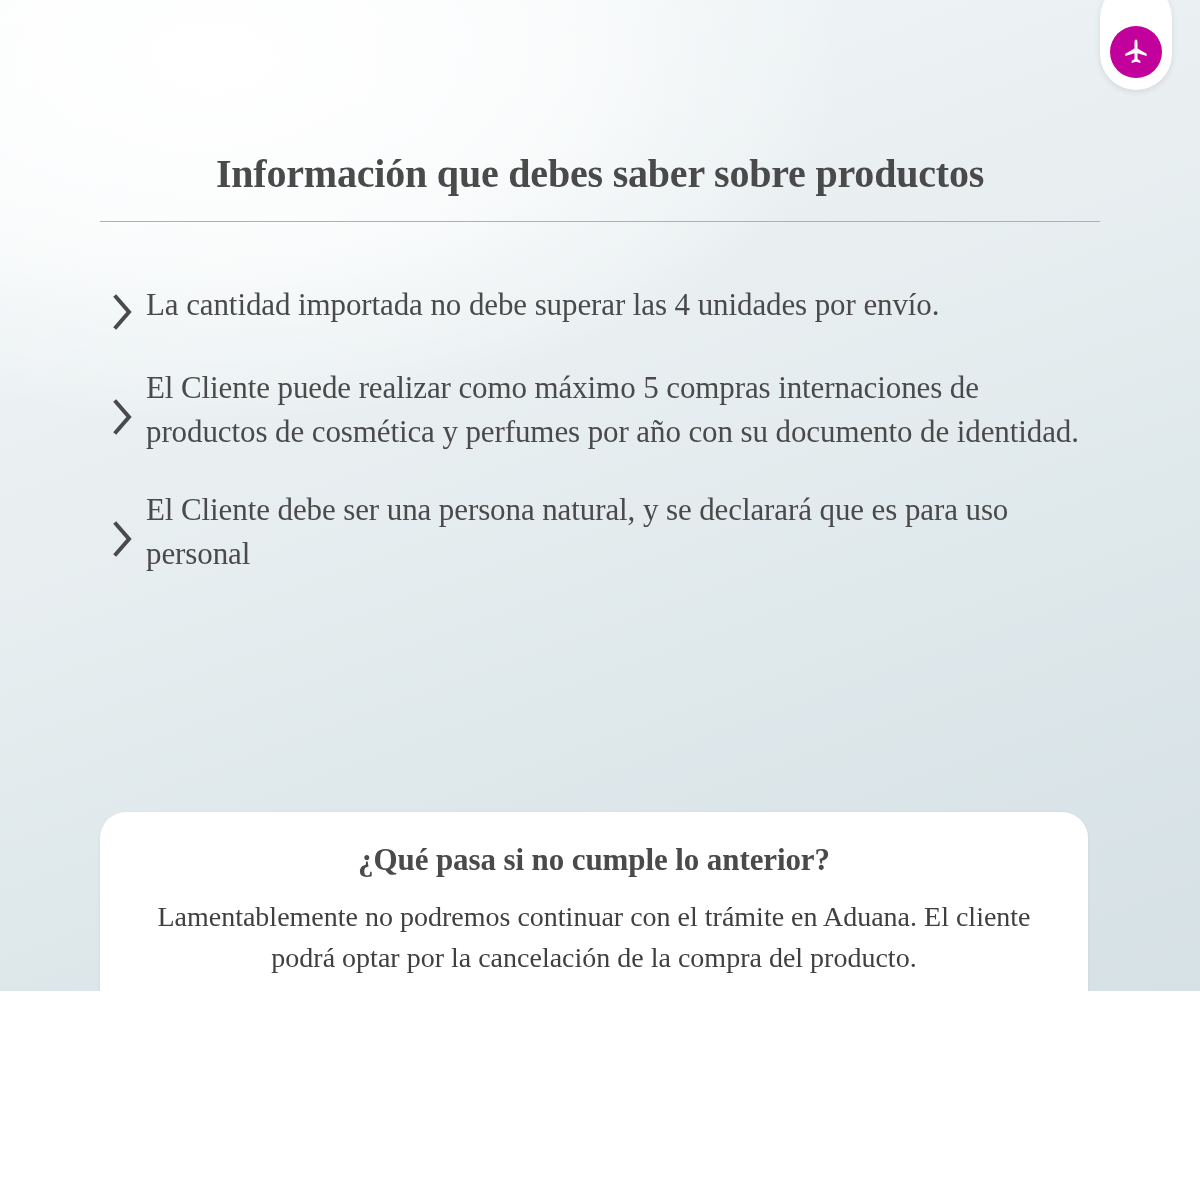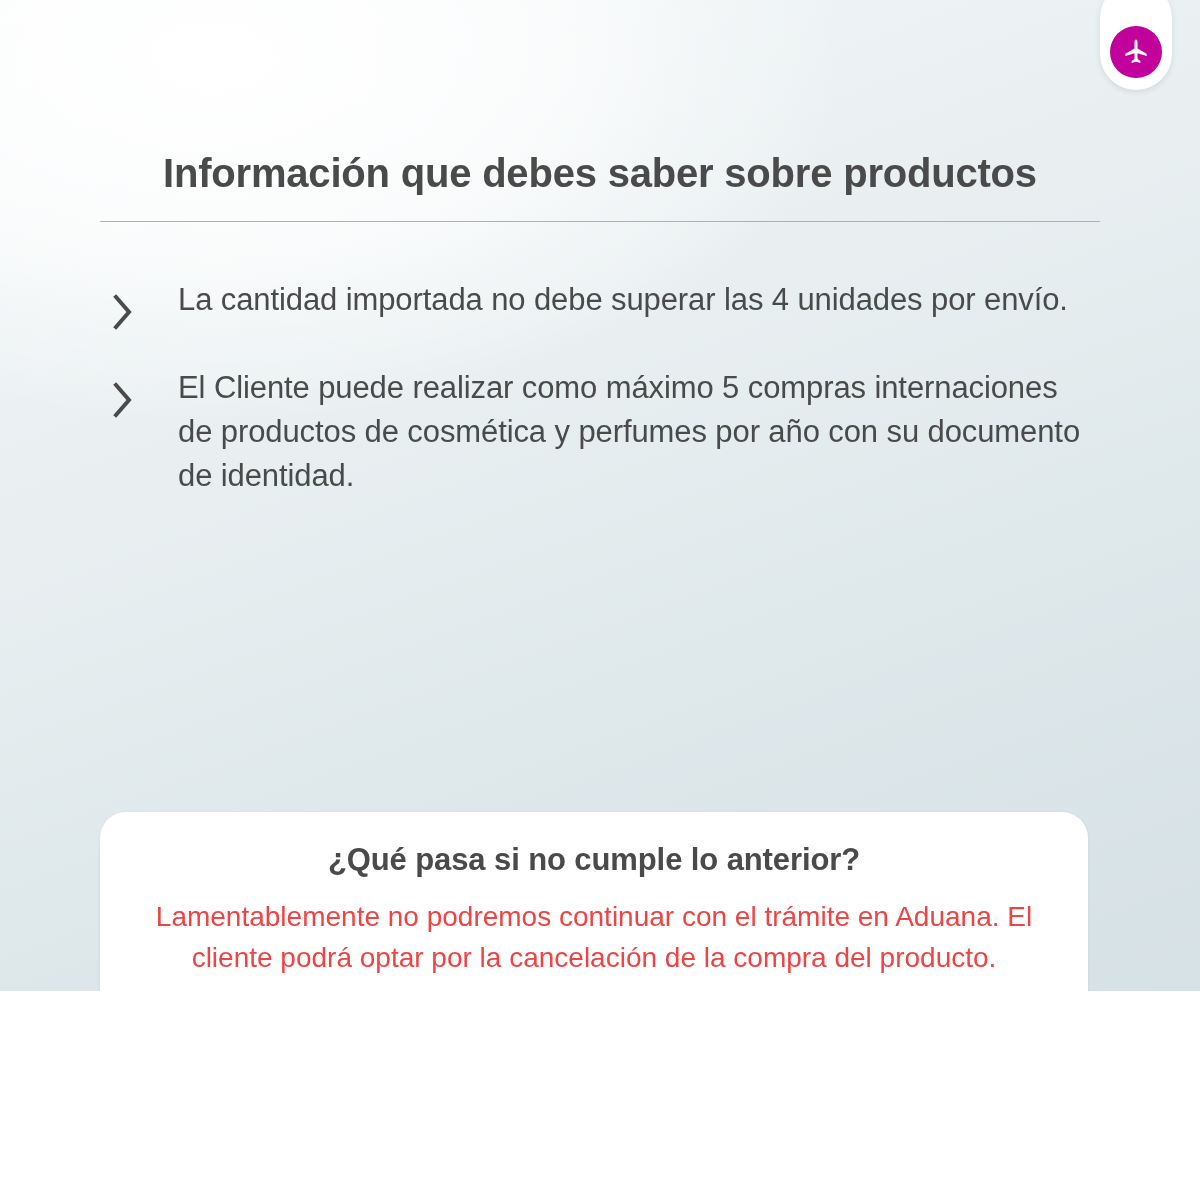--- a/index.html
+++ b/index.html
@@ -16,20 +16,21 @@
 
   .card {
     position: relative;
     width: 1200px;
     height: 991px;
     box-sizing: border-box;
     background:
       radial-gradient(ellipse 900px 520px at 18% 6%, #ffffff 0%, rgba(255,255,255,0.75) 35%, rgba(255,255,255,0) 70%),
       linear-gradient(160deg, #f3f7f8 0%, #e9eff1 38%, #dde7ea 70%, #d6e1e6 100%);
     overflow: hidden;
+    font-family: Liberation Serif, serif;
   }
 
   
   .badge {
     position: absolute;
     top: -18px;
     right: 28px;
     width: 72px;
     height: 108px;
     background: #ffffff;
@@ -80,23 +81,22 @@
     background: #a9b3b6;
   }
 
   .bullets {
     margin: 56px 0 0 0;
     padding: 0;
     list-style: none;
   }
   .bullet {
     display: flex;
-    align-items: flex-start;
+    align-items: center;
     margin-bottom: 34px;
-    gap: 32px;
   }
   .chev {
     flex: 0 0 auto;
     width: 46px;
     padding-top: 14px;
     display: flex;
     justify-content: center;
   }
   .chev svg { display: block; }
   .bullet-text {
@@ -122,21 +122,21 @@
     margin: 0;
     text-align: center;
     color: #4a4a4a;
     font-size: 31px;
     font-weight: bold;
     letter-spacing: -0.1px;
   }
   .panel-body {
     margin: 18px 0 0 0;
     text-align: center;
-    color: #ef4444;
+    color: #404040;
     font-size: 28px;
     line-height: 1.48;
     font-weight: normal;
   }
 
   .footnote {
     position: absolute;
     left: 0;
     right: 0;
     top: 1115px;
@@ -180,20 +180,28 @@
         <span class="bullet-text">La cantidad importada no debe superar las 4 unidades por envío.</span>
       </li>
       <li class="bullet">
         <span class="chev">
           <svg width="22" height="40" viewBox="0 0 22 40" aria-hidden="true">
             <polyline points="4,5 17,20 4,35" fill="none" stroke="#4a4a4a" stroke-width="4" stroke-linecap="square" stroke-linejoin="miter"></polyline>
           </svg>
         </span>
         <span class="bullet-text">El Cliente puede realizar como máximo 5 compras internaciones de productos de cosmética y perfumes por año con su documento de identidad.</span>
       </li>
+      <li class="bullet">
+        <span class="chev">
+          <svg width="22" height="40" viewBox="0 0 22 40" aria-hidden="true">
+            <polyline points="4,5 17,20 4,35" fill="none" stroke="#4a4a4a" stroke-width="4" stroke-linecap="square" stroke-linejoin="miter"></polyline>
+          </svg>
+        </span>
+        <span class="bullet-text">El Cliente debe ser una persona natural, y se declarará que es para uso personal</span>
+      </li>
     </ul>
 
   </div>
 
   <div class="panel">
     <div class="panel-title">¿Qué pasa si no cumple lo anterior?</div>
     <div class="panel-body">Lamentablemente no podremos continuar con el trámite en Aduana. El cliente podrá optar por la cancelación de la compra del producto.</div>
   </div>
 
 

